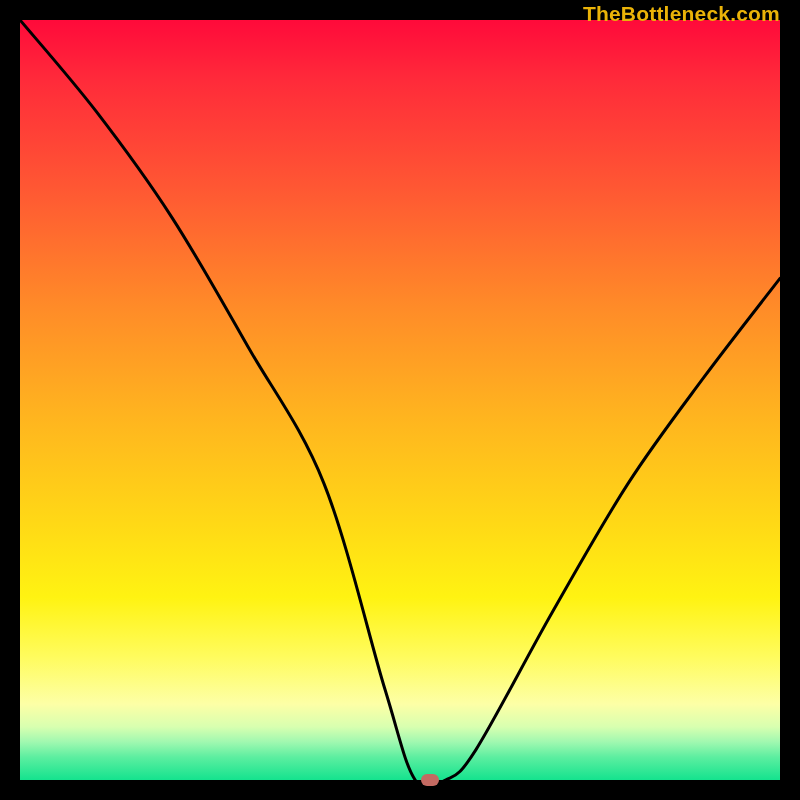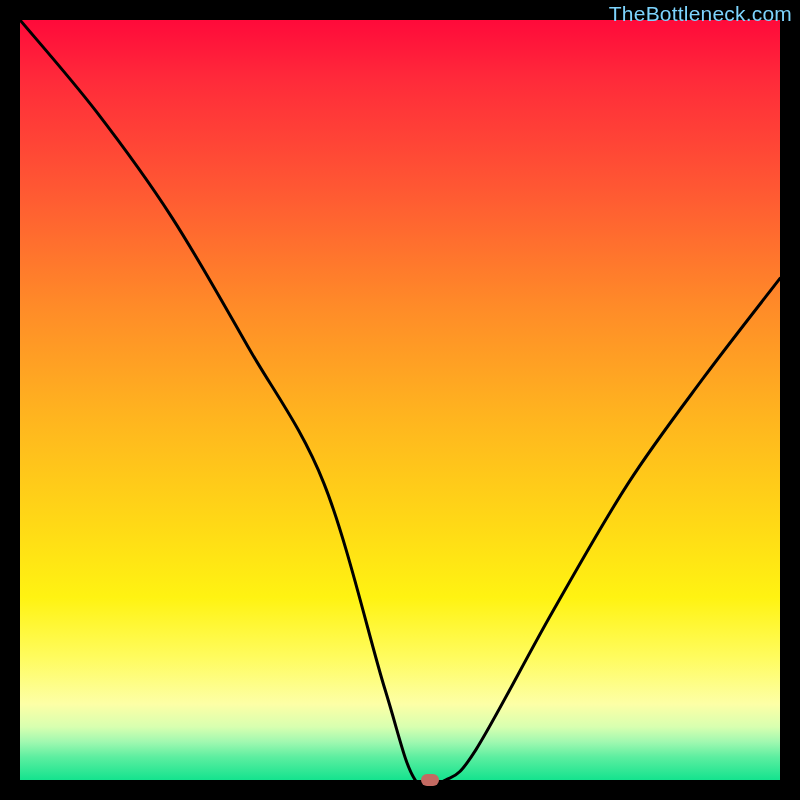--- a/index.html
+++ b/index.html
@@ -37,24 +37,24 @@
       #fdffa6 90%,
       #d8ffb0 93%,
       #a0f8b0 95%,
       #5ceea0 97%,
       #14e38e 100%
     );
   }
   .watermark {
     position: absolute;
     top: 2px;
-    right: 8px;
-    color: #7dd3fc;
+    right: 20px;
+    color: #eab308;
     font-size: 21px;
-    font-weight: 400;
+    font-weight: 700;
     letter-spacing: 0.2px;
     user-select: none;
     z-index: 3;
   }
   svg.curve {
     position: absolute;
     left: 0;
     top: 0;
     width: 760px;
     height: 760px;

